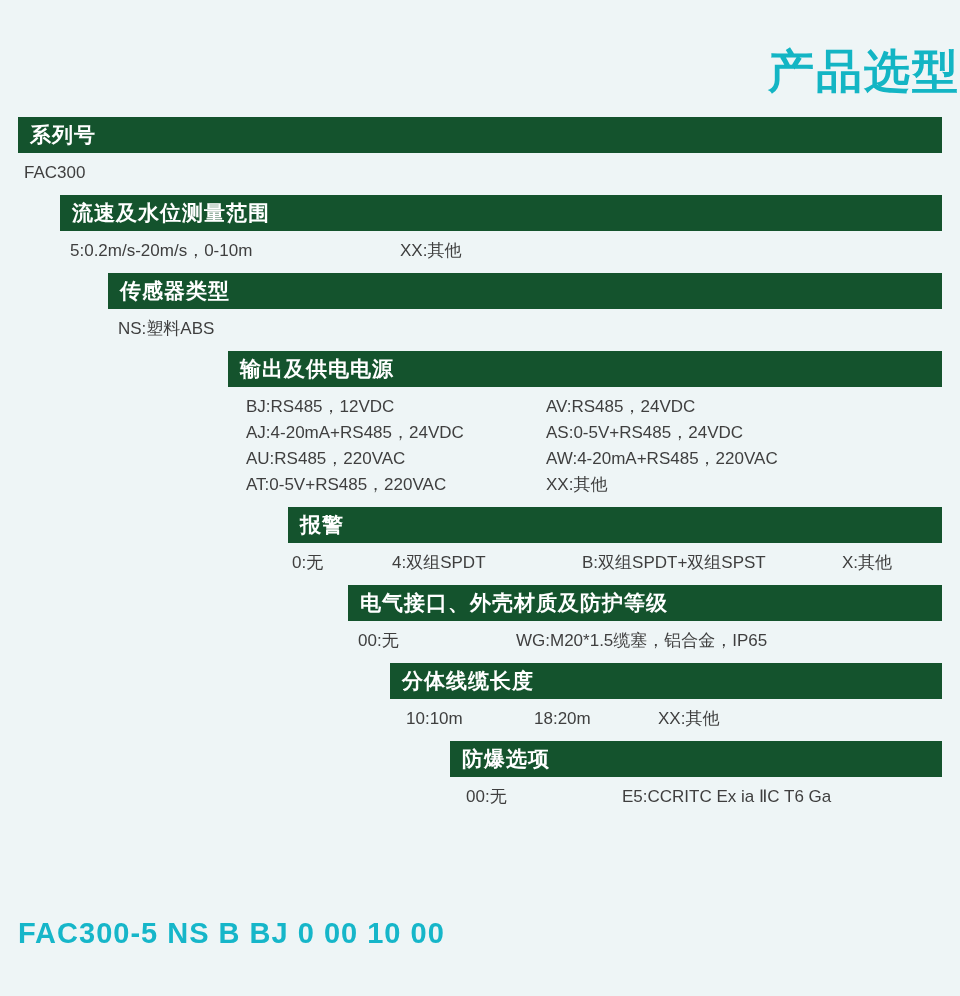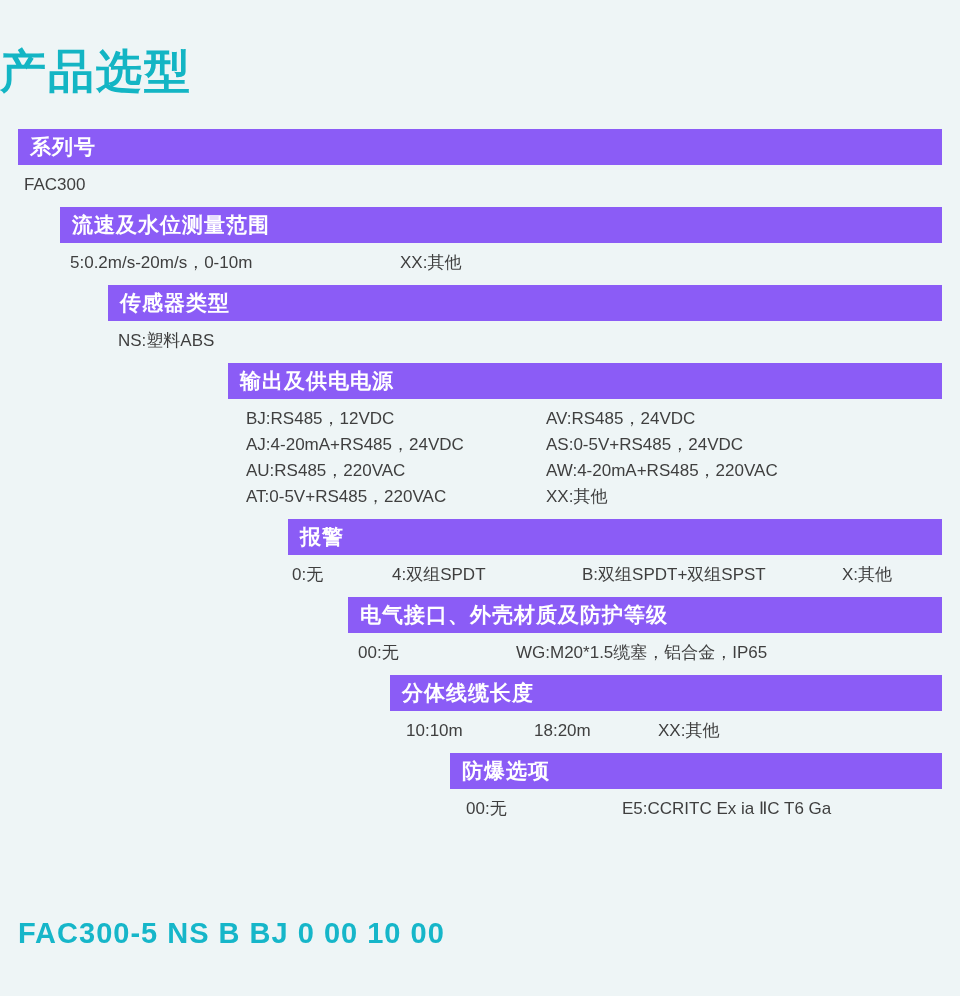--- a/index.html
+++ b/index.html
@@ -14,34 +14,34 @@
     color: #3b3b3b;
     overflow: hidden;
   }
   .page {
     position: relative;
     width: 960px;
     height: 996px;
     box-sizing: border-box;
   }
   .title {
-    text-align: left;
+    text-align: right;
     color: #13b5c4;
     font-size: 46px;
     font-weight: bold;
     letter-spacing: 2px;
     padding-top: 44px;
-    padding-bottom: 30px;
+    padding-bottom: 18px;
     line-height: 1.2;
   }
   .section {
     margin-bottom: 2px;
   }
   .bar {
-    background: #8b5cf6;
+    background: #14532d;
     color: #ffffff;
     font-size: 21px;
     font-weight: bold;
     line-height: 36px;
     height: 36px;
     padding-left: 12px;
     box-sizing: border-box;
     margin-right: 18px;
     letter-spacing: 1px;
   }

